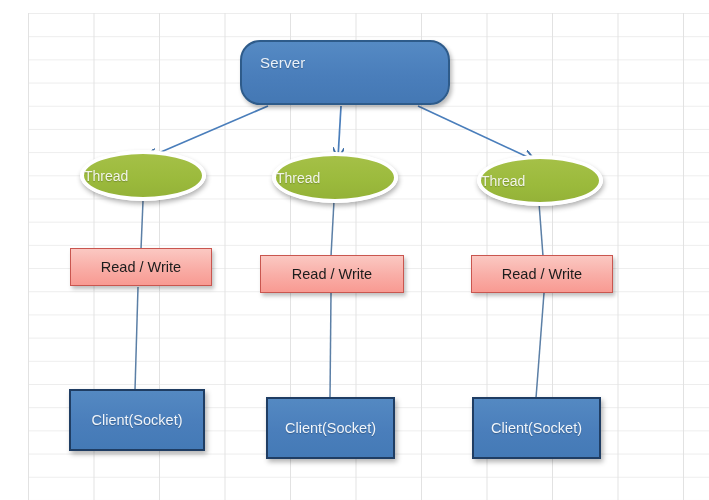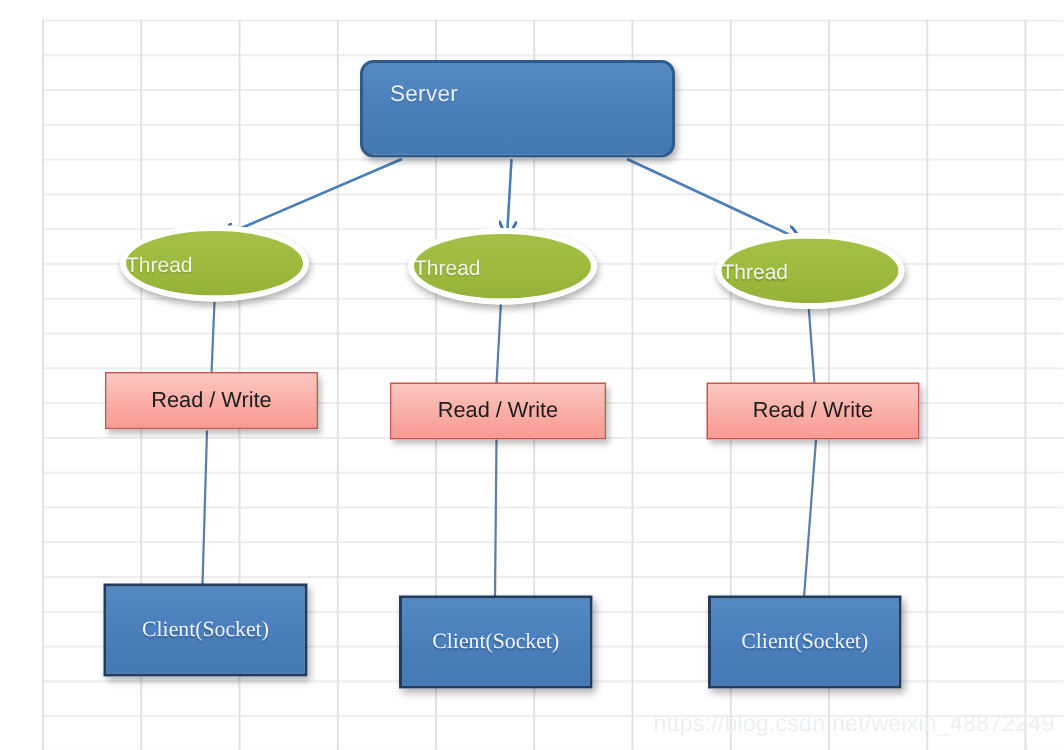--- a/index.html
+++ b/index.html
@@ -52,21 +52,21 @@
   .node {
     position: absolute;
     box-sizing: border-box;
     display: flex;
     align-items: center;
   }
   
   .server-box {
     left: 240px; top: 40px;
     width: 210px; height: 65px;
-    border-radius: 9px;
+    border-radius: 20px;
     border: 2px solid #2e5b8a;
     background: linear-gradient(to bottom, #558ac4 0%, #4a7ebb 55%, #4478b4 100%);
     box-shadow: 2px 3px 4px rgba(0,0,0,0.28);
     justify-content: flex-start;
     padding-left: 18px;
     align-items: flex-start;
     padding-top: 12px;
   }
   .server-label {
     color: #eaf1f9;
@@ -107,21 +107,20 @@
     border: 2px solid #1f3d63;
     background: linear-gradient(to bottom, #5489c2 0%, #4a7ebb 55%, #447ab6 100%);
     justify-content: center;
     box-shadow: 2px 3px 5px rgba(0,0,0,0.30);
   }
   .client-label {
     color: #f0f5fb;
     font-size: 14.5px;
     white-space: nowrap;
     text-shadow: 0 1px 1px rgba(0,0,0,0.25);
-    font-family: Liberation Serif, serif;
   }
   
   #watermark {
     position: absolute;
     right: 6px;
     bottom: 8px;
     color: #eceff1;
     font-size: 15.5px;
     letter-spacing: 0.1px;
     white-space: nowrap;
@@ -192,15 +191,14 @@
   </div>
 
   <div class="node client-box" style="left:266px; top:397px; width:129px;">
     <span class="client-label">Client(Socket)</span>
   </div>
 
   <div class="node client-box" style="left:472px; top:397px; width:129px;">
     <span class="client-label">Client(Socket)</span>
   </div>
 
-  <div id="watermark">https://blog.csdn.net/weixin_48872249</div>
 
 </div>
 
 </body></html>

